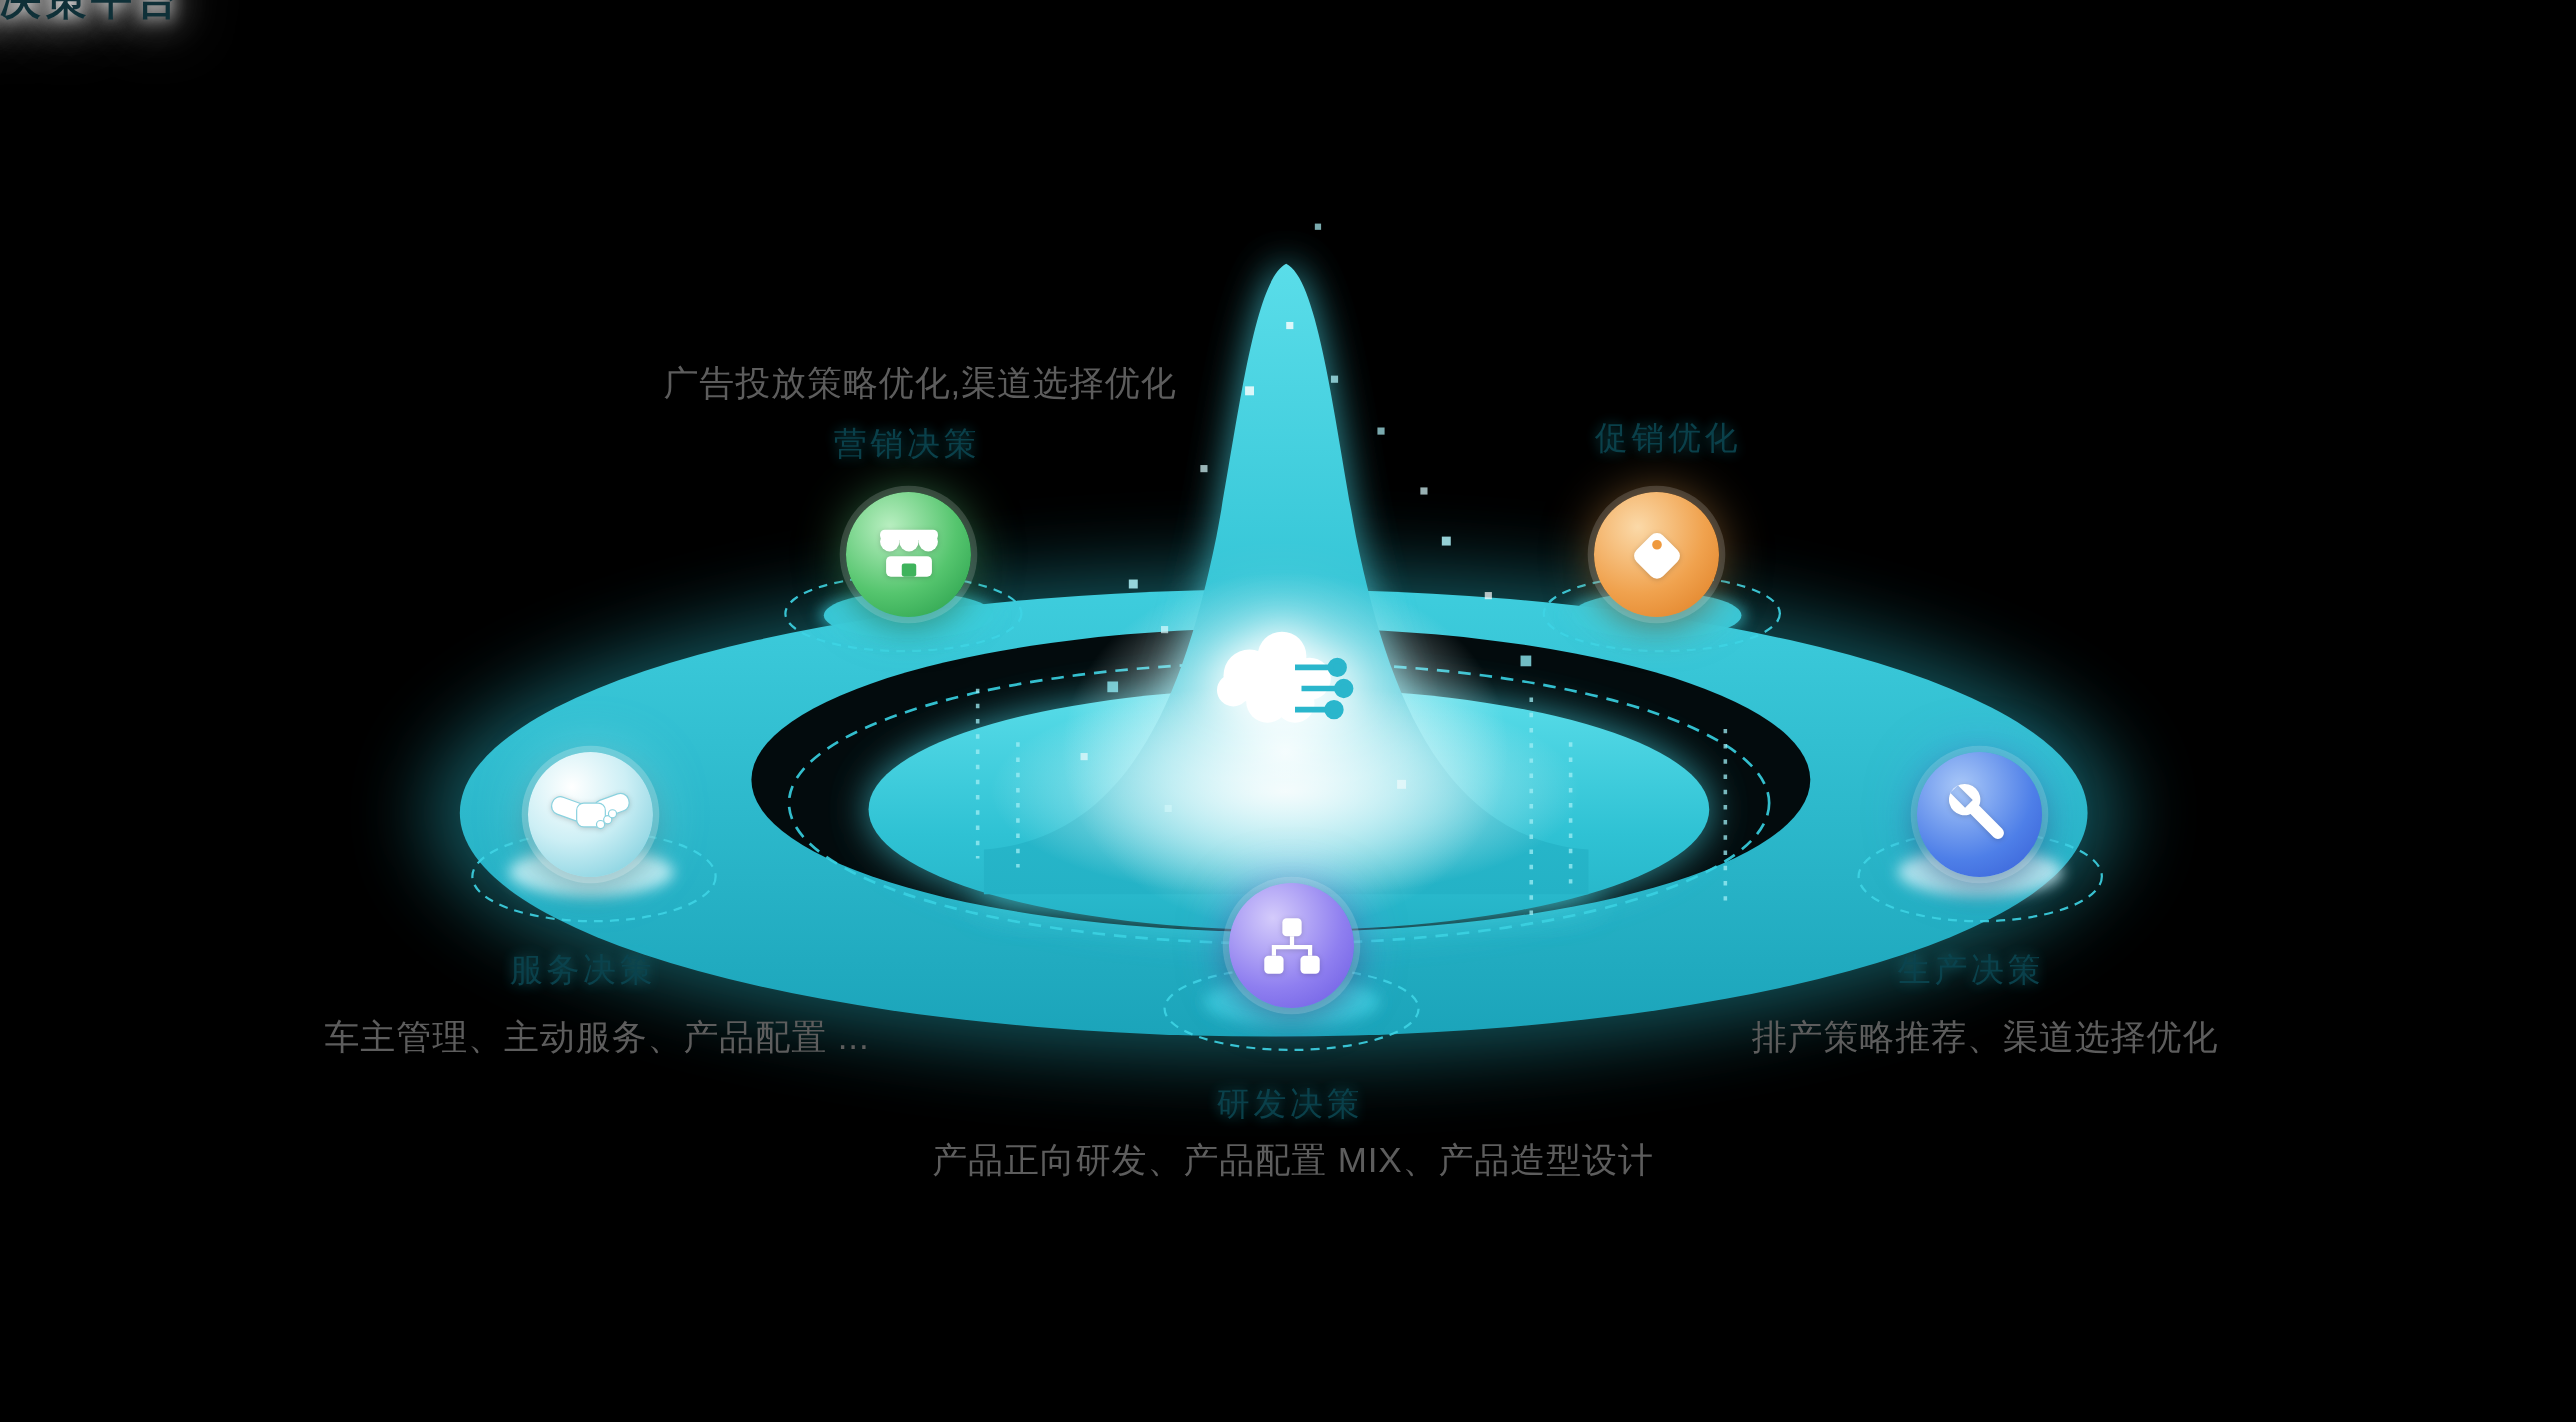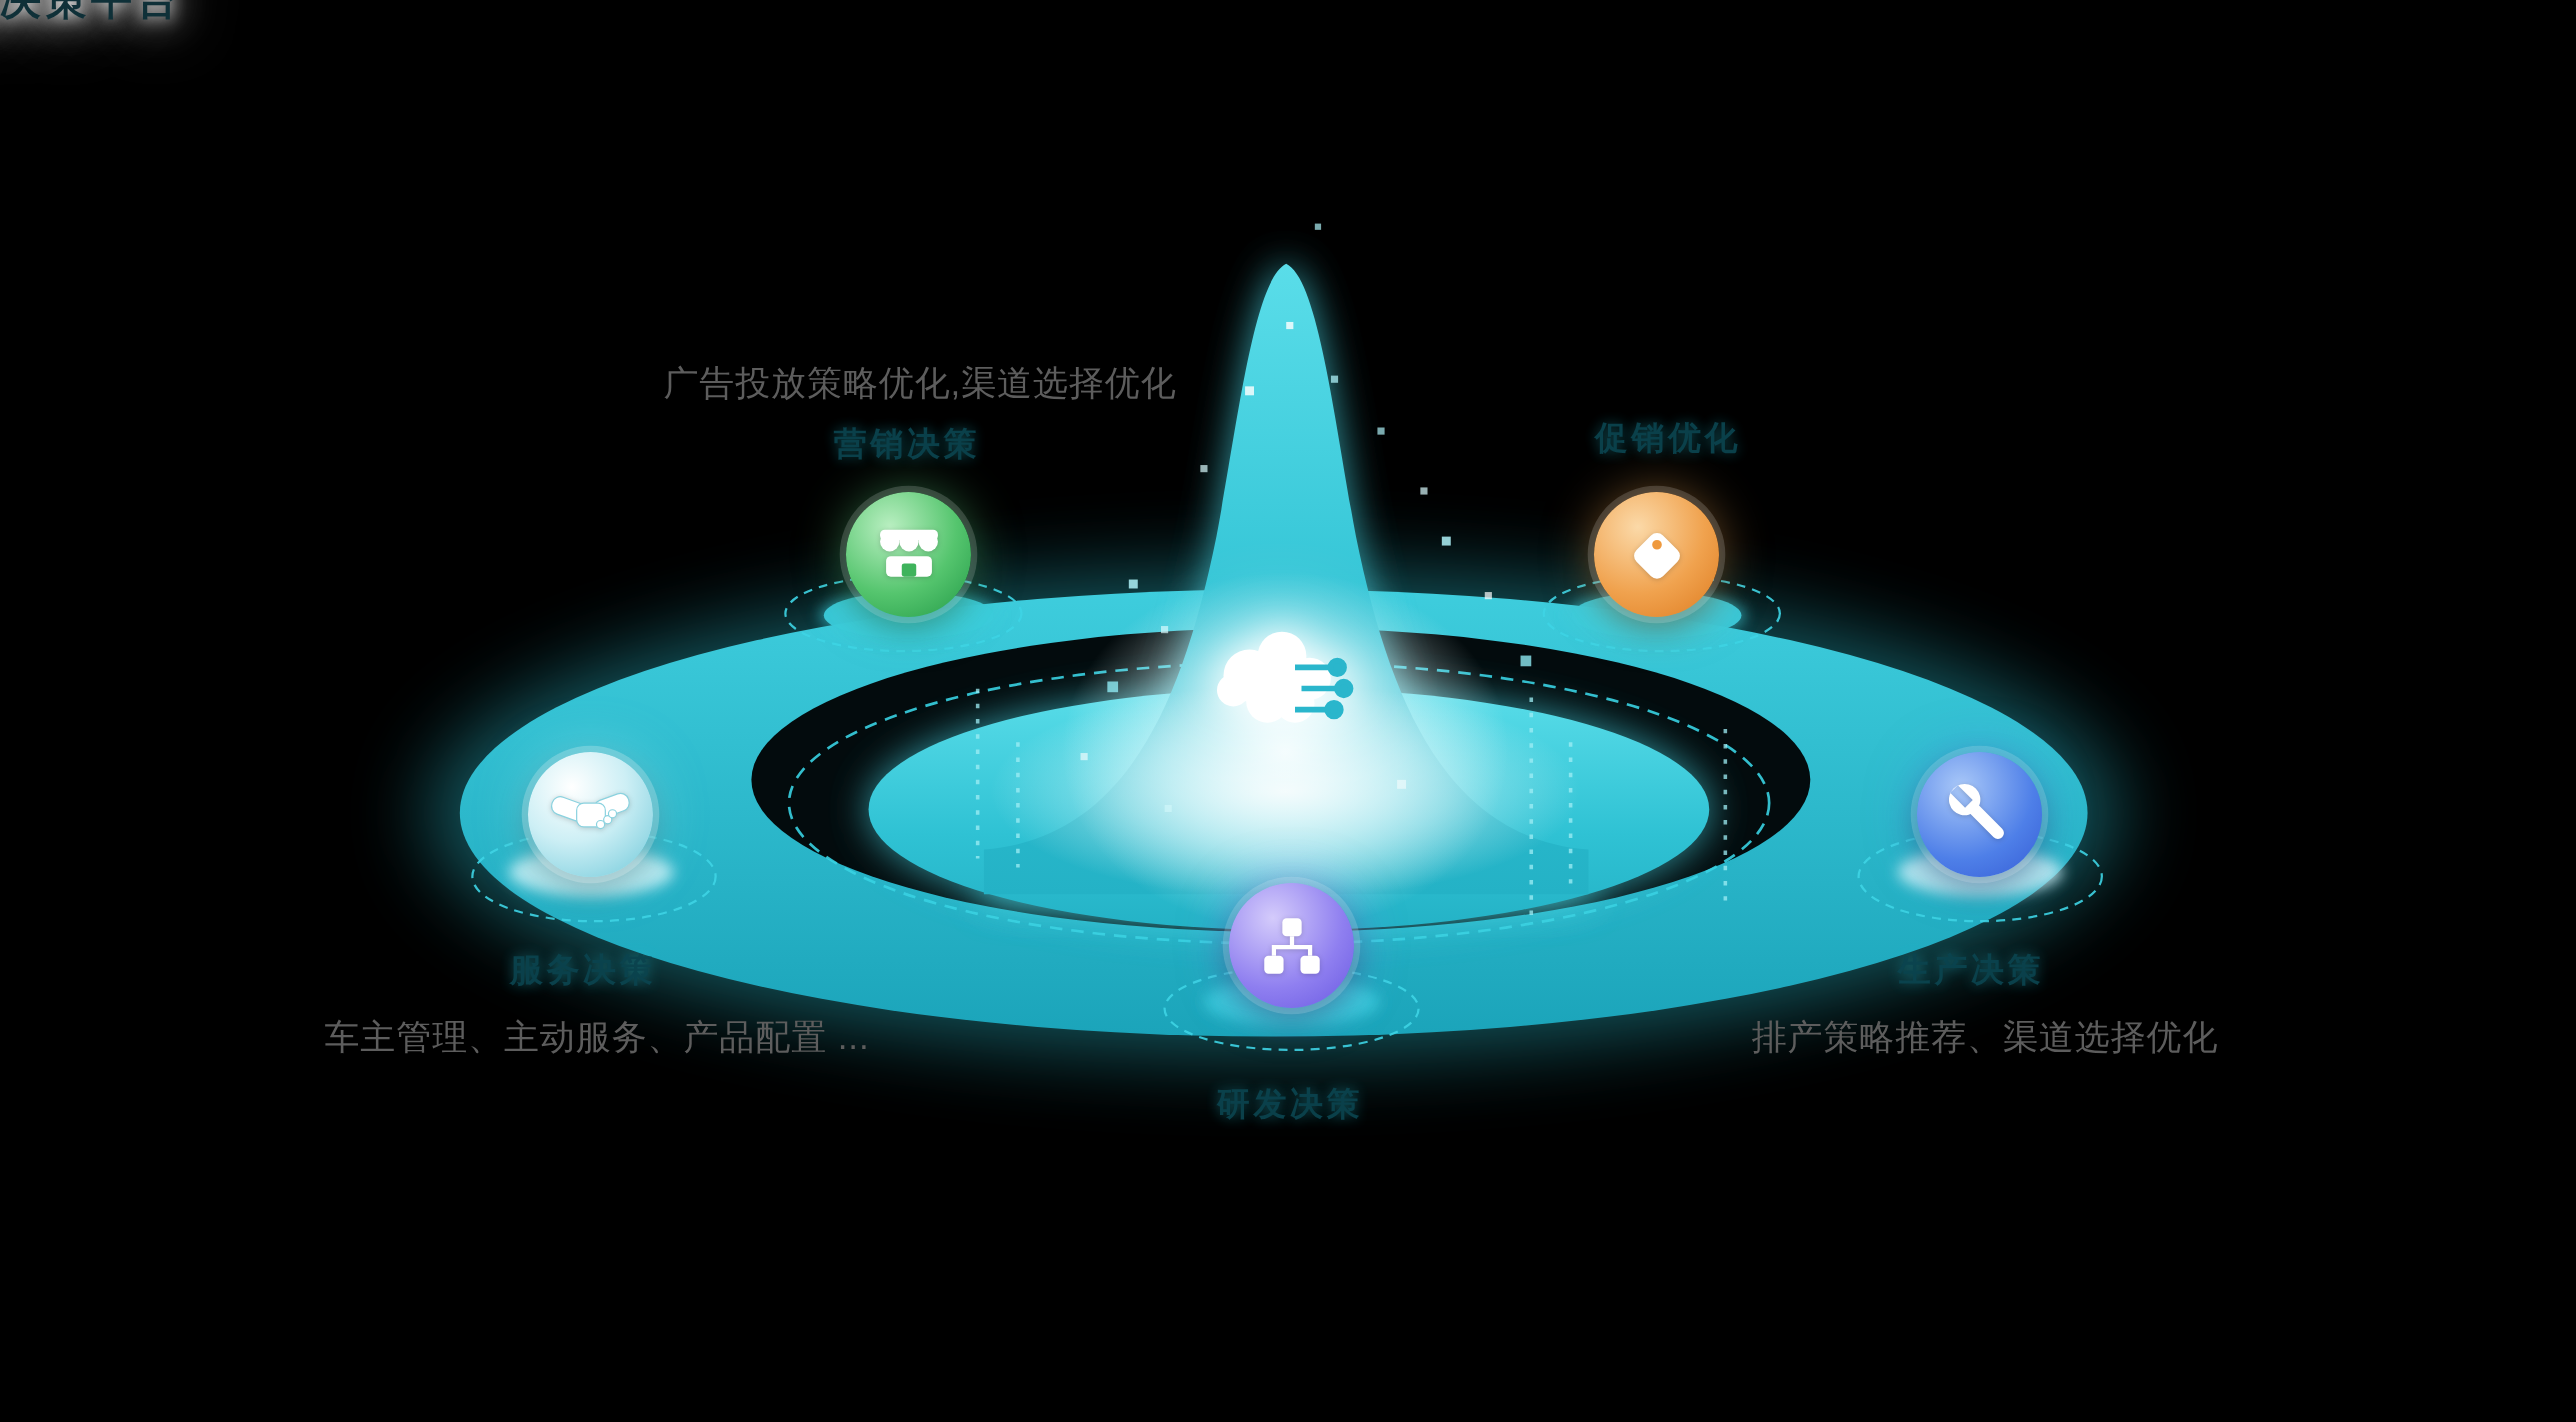--- a/index.html
+++ b/index.html
@@ -3,21 +3,21 @@
 <meta charset="utf-8">
 <style>
   html,body{margin:0;padding:0;background:#000;}
   body{width:2576px;height:1422px;position:relative;overflow:hidden;
        font-family:"Liberation Sans","DejaVu Sans",sans-serif;}
   .stage{position:absolute;left:0;top:0;width:2576px;height:1066px;}
 
   .desc{position:absolute;transform:translate(-50%,-50%);white-space:nowrap;
         font-size:35px;font-weight:500;color:#5d5d5d;letter-spacing:0.9px;}
   .cat-label{position:absolute;transform:translate(-50%,-50%);white-space:nowrap;
-        font-size:33px;font-weight:700;color:#0b4550;opacity:.93;letter-spacing:3.6px;
+        font-size:33px;font-weight:400;color:#0b4550;opacity:.93;letter-spacing:3.6px;
         text-shadow:0 0 12.5px rgba(43,196,214,.45);}
   .center-title{position:absolute;transform:translate(-50%,-50%);white-space:nowrap;
         font-size:41px;font-weight:700;color:#0f3038;letter-spacing:4.5px;
         text-shadow:0 0 16px #fff,0 0 38px rgba(255,255,255,.9),0 0 63px rgba(255,255,255,.7);}
 
   .badge{position:absolute;width:125px;height:125px;margin-left:-63px;margin-top:-63px;
          border-radius:50%;display:flex;align-items:center;justify-content:center;}
   .badge svg{filter:drop-shadow(0 1.8px 2.7px rgba(0,0,0,.18));}
   .badge-marketing{background:radial-gradient(circle at 35% 28%,#b9efc1,#55c56e 55%,#2da34f 90%);
          box-shadow:0 0 0 6.3px rgba(255,255,255,.16),0 0 49px rgba(95,220,135,.5),0 10.7px 30px rgba(0,0,0,.35);}
@@ -211,15 +211,16 @@
 
   <div class="cat-label" style="left:1668px;top:438px">促销优化</div>
 
   <div class="cat-label" style="left:583px;top:970px">服务决策</div>
   <div class="desc" style="left:597px;top:1037px">车主管理、主动服务、产品配置 ...</div>
 
   <div class="cat-label" style="left:1971px;top:970px">生产决策</div>
   <div class="desc" style="left:1985px;top:1037px">排产策略推荐、渠道选择优化</div>
 
   <div class="cat-label" style="left:1290px;top:1104px">研发决策</div>
+  <div class="desc" style="left:1293px;top:1160px">产品正向研发、产品配置 MIX、产品造型设计</div>
 
 </div>
 
 
 </body></html>

